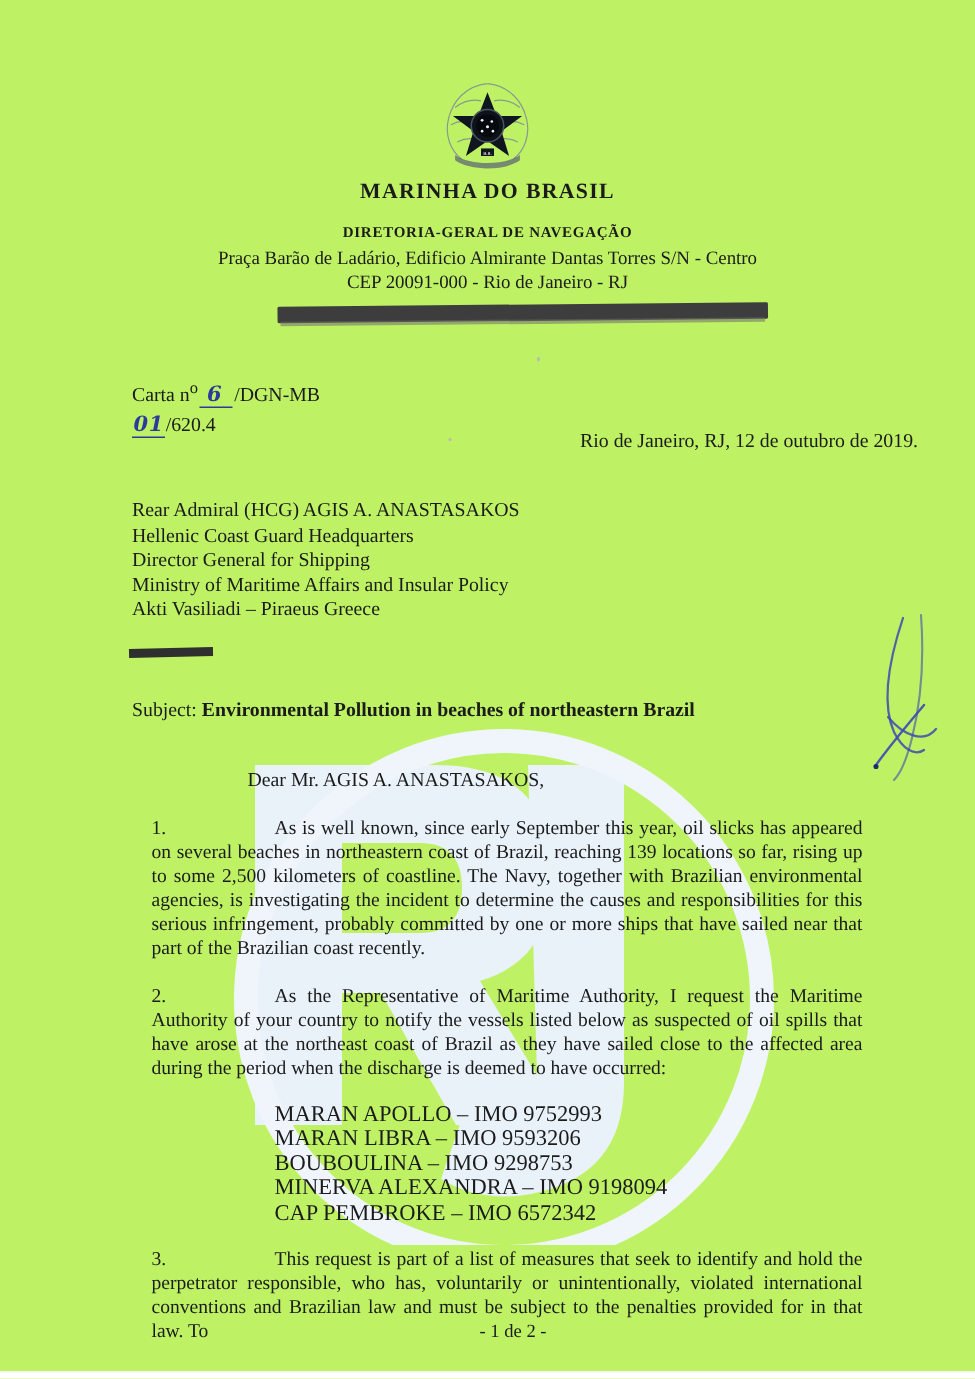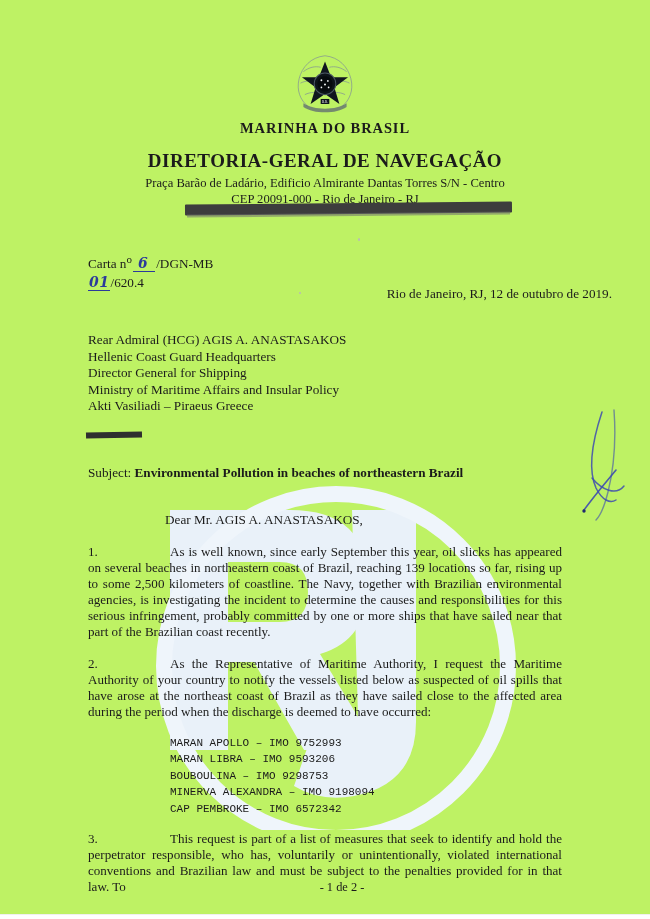--- a/index.html
+++ b/index.html
@@ -49,21 +49,21 @@
     text-align: center;
     z-index: 2;
   }
   .org-name {
     font-size: 14.5px;
     font-weight: bold;
     letter-spacing: 0.9px;
     margin-bottom: 13px;
   }
   .dept-name {
-    font-size: 19px;
+    font-size: 10px;
     font-weight: bold;
     letter-spacing: 0.5px;
     margin-bottom: 4px;
   }
   .addr-line {
     font-size: 12.6px;
     line-height: 15.5px;
   }
   .redacted-bar {
     position: absolute;
@@ -171,44 +171,43 @@
   .salutation {
     position: absolute;
     left: 165px;
     top: 512px;
     font-size: 13.2px;
     z-index: 2;
   }
 
   .body-block {
     position: absolute;
-    left: 88px;
+    left: 101px;
     top: 544px;
     width: 474px;
     z-index: 2;
   }
   .para {
     font-size: 13.05px;
     line-height: 16.1px;
     text-align: justify;
     text-justify: inter-word;
     margin: 0 0 15px 0;
     position: relative;
   }
   .para .num {
     display: inline-block;
     width: 82px;
   }
   .vessel-list {
     margin: 0 0 14px 0;
     padding: 0;
     list-style: none;
-    font-size: 11px;
+    font-size: 15px;
     line-height: 16.4px;
-    font-family: Liberation Mono, monospace;
   }
   .vessel-list li { padding-left: 82px; white-space: nowrap; }
 
   
   .footer {
     position: absolute;
     left: 0; right: 0;
     top: 880px;
     text-align: center;
     font-size: 12.4px;

